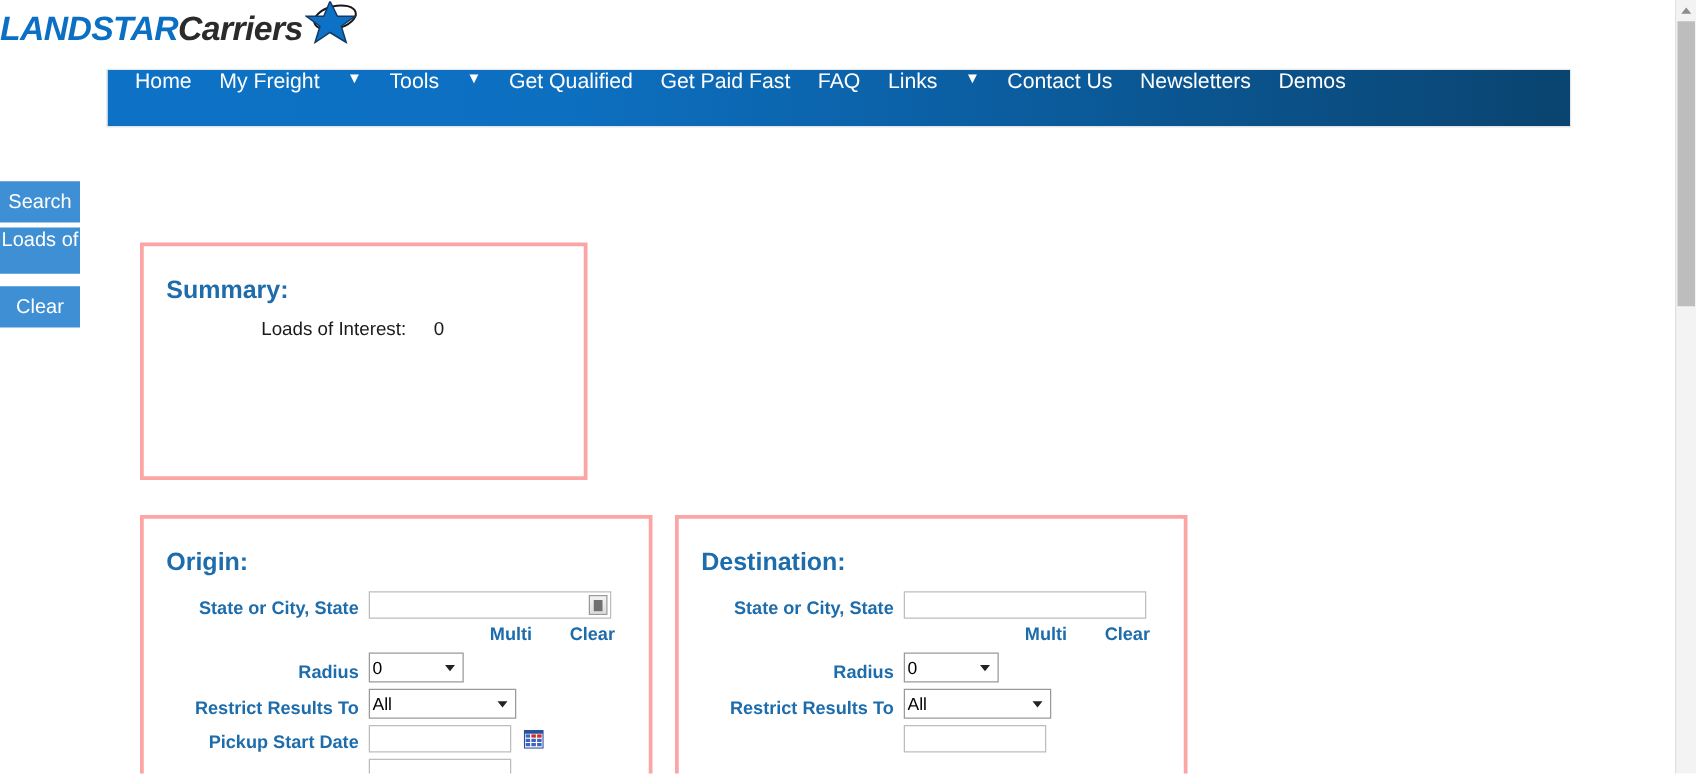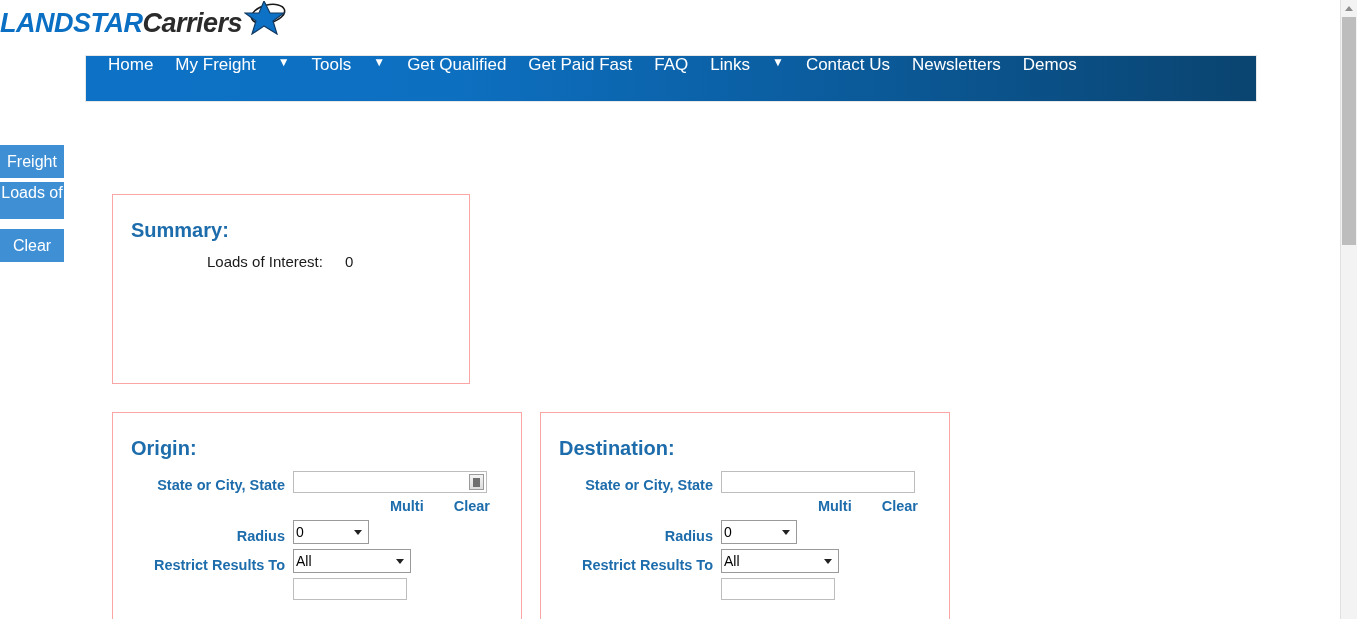--- a/index.html
+++ b/index.html
@@ -117,21 +117,21 @@
     box-sizing: border-box;
   }
   #side-btn-0 { top: 145px; height: 33px; line-height: 33px; }
   #side-btn-1 { top: 182px; height: 37px; line-height: 18px; padding-top: 2px; }
   #side-btn-2 { top: 229px; height: 33px; line-height: 33px; }
 
   
   .panel {
     position: absolute;
     background: #ffffff;
-    border: 1px solid #fca5a5;
+    border: 3px solid #fca5a5;
     box-sizing: border-box;
   }
   #summary-panel {
     left: 112px;
     top: 194px;
     width: 358px;
     height: 190px;
   }
   #origin-panel {
     left: 112px;
@@ -333,21 +333,21 @@
     <span class="nav-item">Get Paid Fast</span>
     <span class="nav-item">FAQ</span>
     <span class="nav-item">Links</span>
     <span class="nav-caret">▼</span>
     <span class="nav-item">Contact Us</span>
     <span class="nav-item">Newsletters</span>
     <span class="nav-item">Demos</span>
   </div>
 
 
-  <div class="side-btn" id="side-btn-0">Freight</div>
+  <div class="side-btn" id="side-btn-0">Search</div>
   <div class="side-btn" id="side-btn-1">Loads of</div>
   <div class="side-btn" id="side-btn-2">Clear</div>
 
   <div class="panel" id="summary-panel">
     <div class="panel-heading">Summary:</div>
     <div class="summary-row">
       <span>Loads of Interest:</span><span class="sum-val">0</span>
     </div>
   </div>
 
@@ -383,20 +383,41 @@
       <div class="frow">
         <span class="flabel">Restrict Results To</span>
         <span class="ffield selwrap">
           <select class="sel restrict">
             <option>All</option>
           </select>
           <span class="arrow"></span>
         </span>
       </div>
 
+      <div class="frow">
+        <span class="flabel">Pickup Start Date</span>
+        <span class="ffield">
+          <input class="txt date" type="text" value="" style="">
+          <span class="cal-icon">
+            <svg width="16" height="15" viewBox="0 0 16 15">
+              <rect x="0" y="0" width="16" height="15" fill="#2a4f9b"></rect>
+              <rect x="1" y="3" width="14" height="11" fill="#ffffff"></rect>
+              <rect x="1.5" y="3.5" width="3.6" height="2.6" fill="#3f63c0"></rect>
+              <rect x="6.1" y="3.5" width="3.6" height="2.6" fill="#d02a2a"></rect>
+              <rect x="10.7" y="3.5" width="3.6" height="2.6" fill="#d02a2a"></rect>
+              <rect x="1.5" y="7" width="3.6" height="2.6" fill="#3f63c0"></rect>
+              <rect x="6.1" y="7" width="3.6" height="2.6" fill="#3f63c0"></rect>
+              <rect x="10.7" y="7" width="3.6" height="2.6" fill="#3f63c0"></rect>
+              <rect x="1.5" y="10.4" width="3.6" height="2.6" fill="#3f63c0"></rect>
+              <rect x="6.1" y="10.4" width="3.6" height="2.6" fill="#3f63c0"></rect>
+              <rect x="10.7" y="10.4" width="3.6" height="2.6" fill="#3f63c0"></rect>
+            </svg>
+          </span>
+        </span>
+      </div>
 
       <div class="frow">
         <span class="flabel"></span>
         <span class="ffield">
           <input class="txt date" type="text" style="">
         </span>
       </div>
 
     </div>
   </div>

